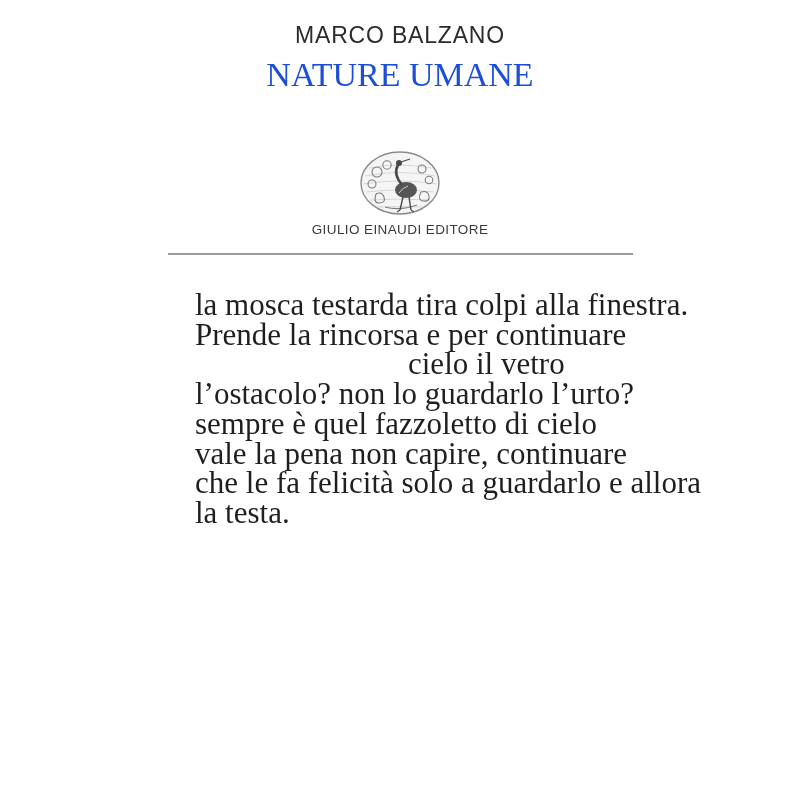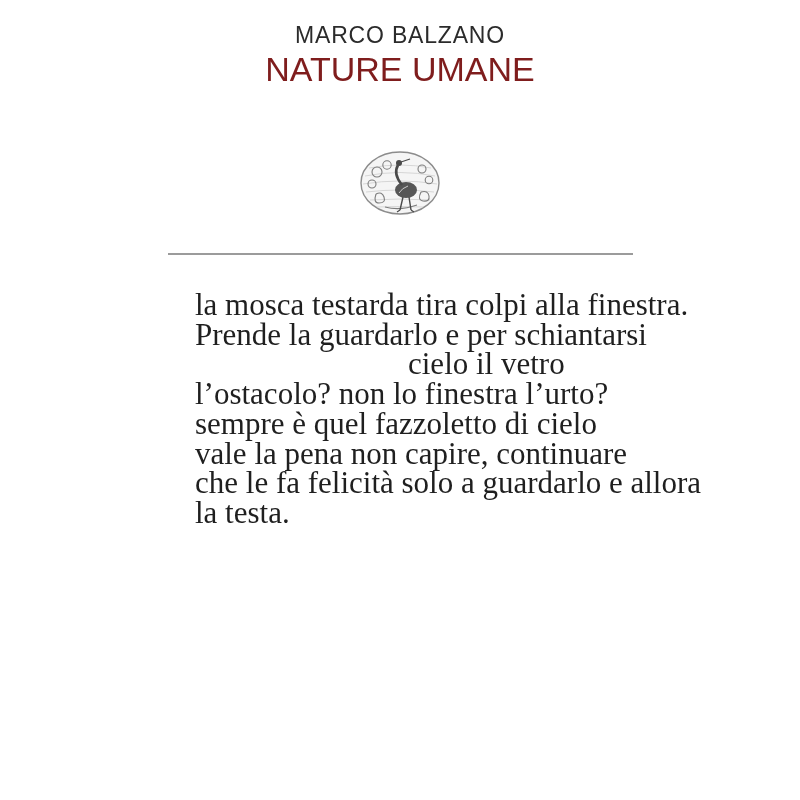--- a/index.html
+++ b/index.html
@@ -22,29 +22,29 @@
     width: 800px;
     text-align: center;
     font-size: 23px;
     line-height: 23px;
     letter-spacing: 0.8px;
     color: #2b2b2b;
     font-family: "Liberation Sans", sans-serif;
   }
   .title {
     position: absolute;
-    top: 52px;
+    top: 58px;
     left: 0;
     width: 800px;
     text-align: center;
     font-size: 34px;
     line-height: 34px;
     letter-spacing: 0px;
-    color: #7f1d1d;
-    font-family: Liberation Sans, sans-serif;
+    color: #1d4ed8;
+    font-family: Liberation Serif, serif;
   }
   .logo-wrap {
     position: absolute;
     top: 150px;
     left: 0;
     width: 800px;
     text-align: center;
   }
   .logo-wrap svg {
     display: inline-block;
@@ -125,27 +125,28 @@
           <path d="M43,35 C38,29 35,22 39,15" stroke-width="2.6"></path>
           <circle cx="40" cy="13" r="3" fill="#4a4a4a" stroke="none"></circle>
           <path d="M42,12 L51,9" stroke-width="1.2"></path>
           <path d="M44,47 L41,60 M50,47 L52,60" stroke-width="1.4"></path>
           <path d="M41,60 l-3,2 M52,60 l3,2" stroke-width="1.2"></path>
         </g>
       </svg>
     </span>
   </div>
 
+  <div class="publisher">GIULIO EINAUDI EDITORE</div>
 
   <div class="rule"></div>
 
   <div class="poem">
     <div class="poem-line">la mosca testarda tira colpi alla finestra.</div>
-    <div class="poem-line">Prende la guardarlo e per schiantarsi</div>
+    <div class="poem-line">Prende la rincorsa e per continuare</div>
     <div class="poem-line">cielo il vetro</div>
-    <div class="poem-line">l’ostacolo? non lo finestra l’urto?</div>
+    <div class="poem-line">l’ostacolo? non lo guardarlo l’urto?</div>
     <div class="poem-line">sempre è quel fazzoletto di cielo</div>
     <div class="poem-line">vale la pena non capire, continuare</div>
     <div class="poem-line">che le fa felicità solo a guardarlo e allora</div>
     <div class="poem-line">la testa.</div>
   </div>
 
 </div>
 
 </body></html>

